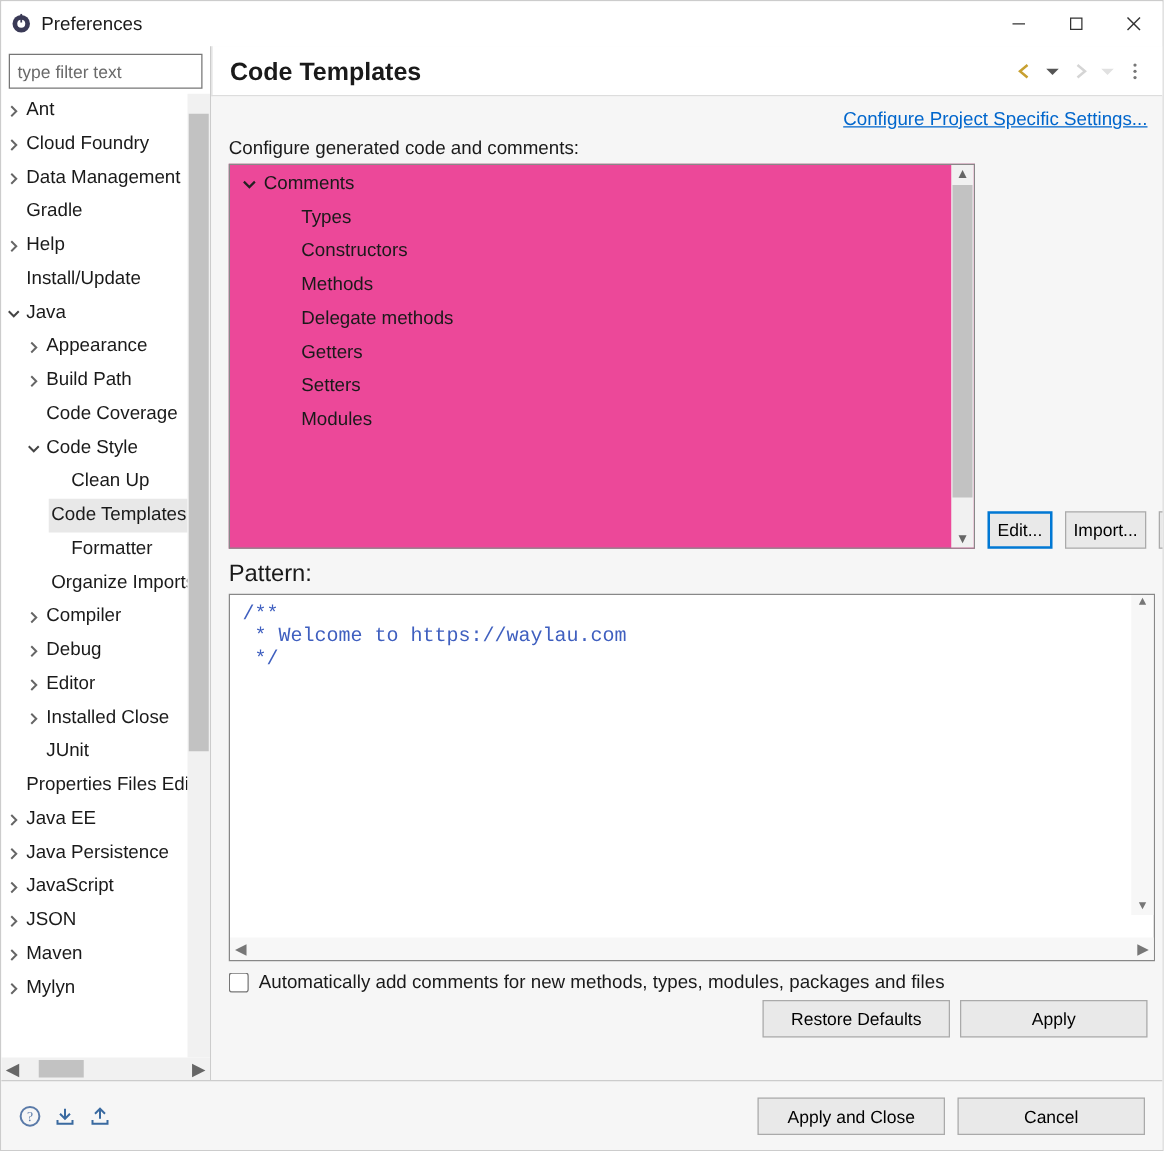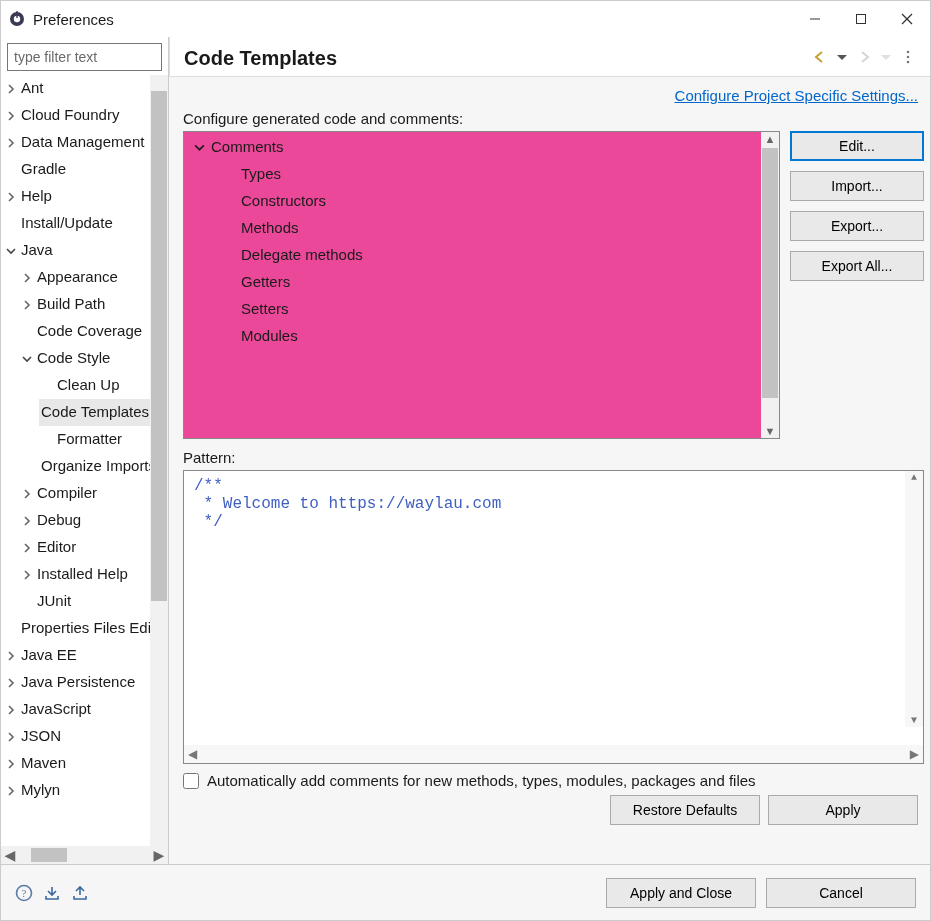--- a/index.html
+++ b/index.html
@@ -58,25 +58,25 @@
   .templates-tree .lbl { padding: 0 3px; }
   .templates-tree .lbl.sel { background: #d8d8d8; }
   .templates-tree .lbl.hl { background: #d6e9ff; }
   .templates-tree .children { padding-left: 30px; }
   .templates-vscroll { width: 18px; background: #f1f1f1; position: relative; }
   .templates-vscroll .thumb { position: absolute; left: 1px; right: 1px; top: 16px; height: 250px; background: #c2c2c2; }
   .templates-vscroll .arrow { position: absolute; left: 0; right: 0; text-align: center; color: #666; font-size: 11px; }
   .templates-vscroll .arrow.up { top: 1px; }
   .templates-vscroll .arrow.down { bottom: 1px; }
   
-  .side-buttons { width: 134px; display: flex; flex-direction: column; gap: 10px; }
+  .side-buttons { width: 134px; display: flex; flex-direction: row; gap: 10px; align-items: flex-end; }
   .btn { height: 30px; background: #e9e9e9; border: 1px solid #aaa; font-family: inherit; font-size: 14px; cursor: default; text-align: center; }
   .btn.focus { border: 2px solid #0078d4; }
   
-  .pattern-label { margin-top: 10px; font-size: 15px; }
+  .pattern-label { margin-top: 10px; font-size: 19px; }
   .pattern-box { margin-top: 4px; border: 1px solid #888; background: #fff; height: 294px; display: flex; flex-direction: column; }
   .pattern-text { flex: 1; padding: 6px 10px; font-family: Consolas, "Courier New", monospace; font-size: 16px; color: #3f5fbf; white-space: pre; overflow: hidden; position: relative; }
   .pattern-vscroll { width: 18px; background: #f7f7f7; position: absolute; right: 0; top: 0; bottom: 18px; }
   .pattern-vscroll .arrow { position:absolute; left:0; right:0; text-align:center; color:#777; font-size:10px;}
   .pattern-vscroll .arrow.up { top:1px; } .pattern-vscroll .arrow.down { bottom:1px;}
   .pattern-hscroll { height: 18px; background: #f7f7f7; display: flex; justify-content: space-between; align-items: center; padding: 0 4px; color:#777; font-size:12px;}
   
   .check-row { display: flex; align-items: center; gap: 6px; margin-top: 8px; font-size: 15px; }
   .check-row input { width: 16px; height: 16px; margin:0 2px 0 0; }
   
@@ -288,21 +288,21 @@
                         <span class="lbl">Editor</span>
                       </div>
                     </li>
                     <li>
                       <div class="row">
                         <span class="twisty">
                           <svg width="10" height="10" viewBox="0 0 10 10">
                             <path d="M3 1 L7 5 L3 9" fill="none" stroke="#666" stroke-width="1.6"></path>
                           </svg>
                         </span>
-                        <span class="lbl">Installed Help</span>
+                        <span class="lbl">Installed Close</span>
                       </div>
                     </li>
                     <li>
                       <div class="row">
                         <span class="twisty none"></span>
                         <span class="lbl">JUnit</span>
                       </div>
                     </li>
                     <li>
                       <div class="row">

